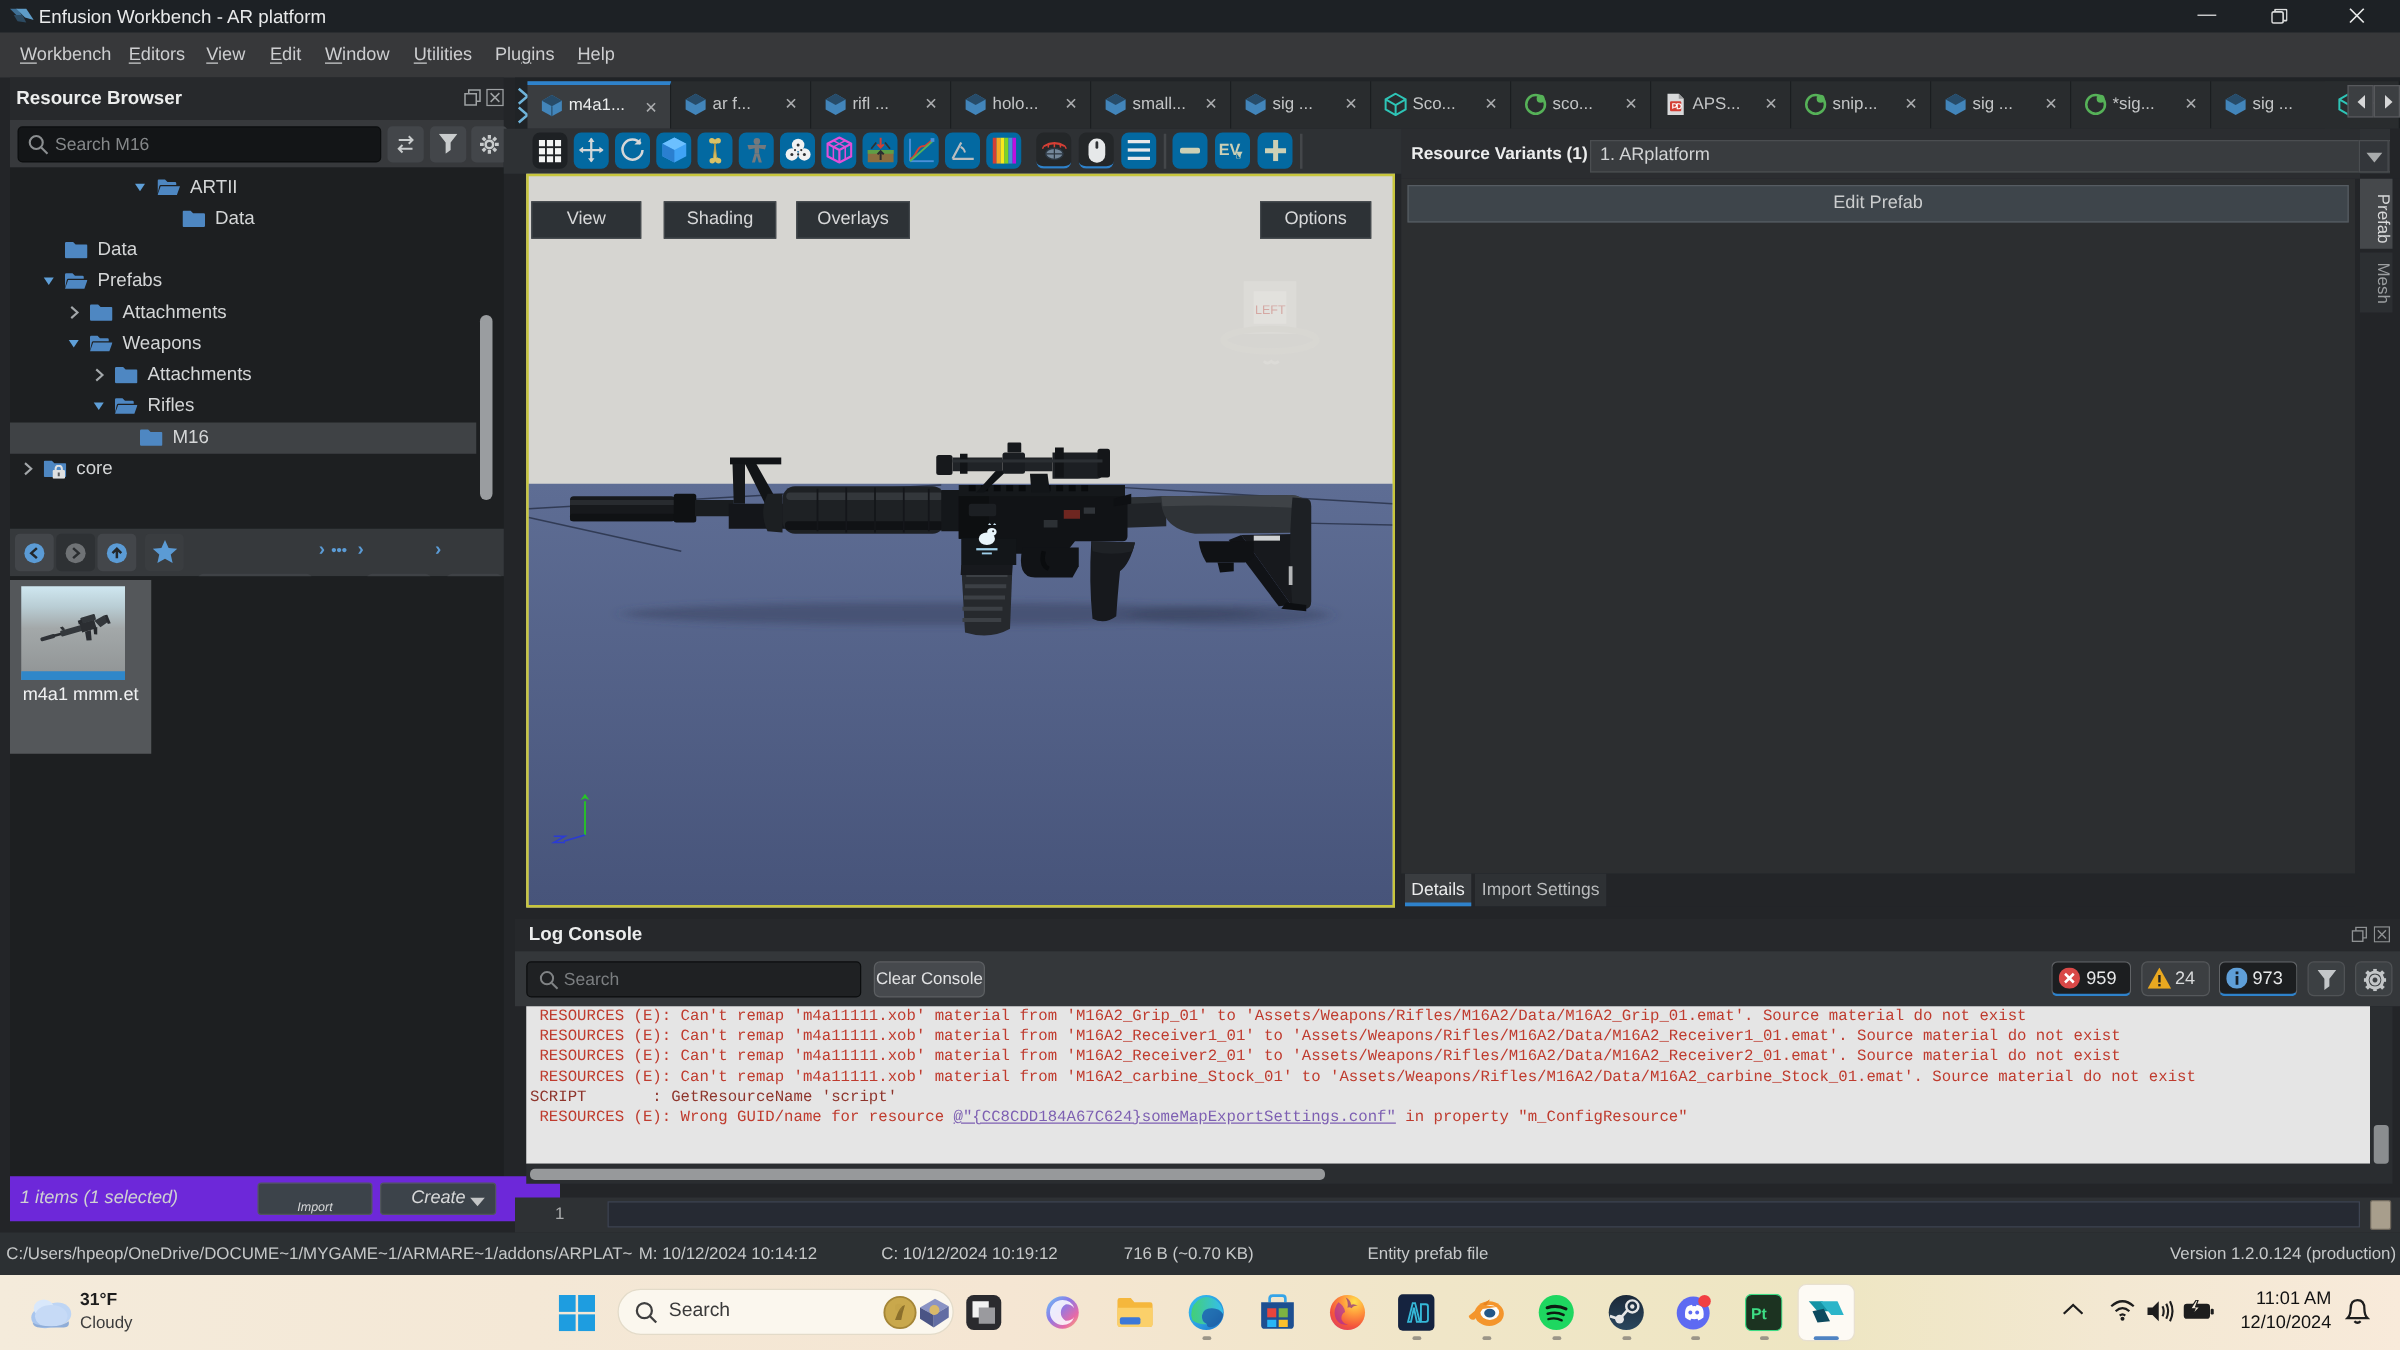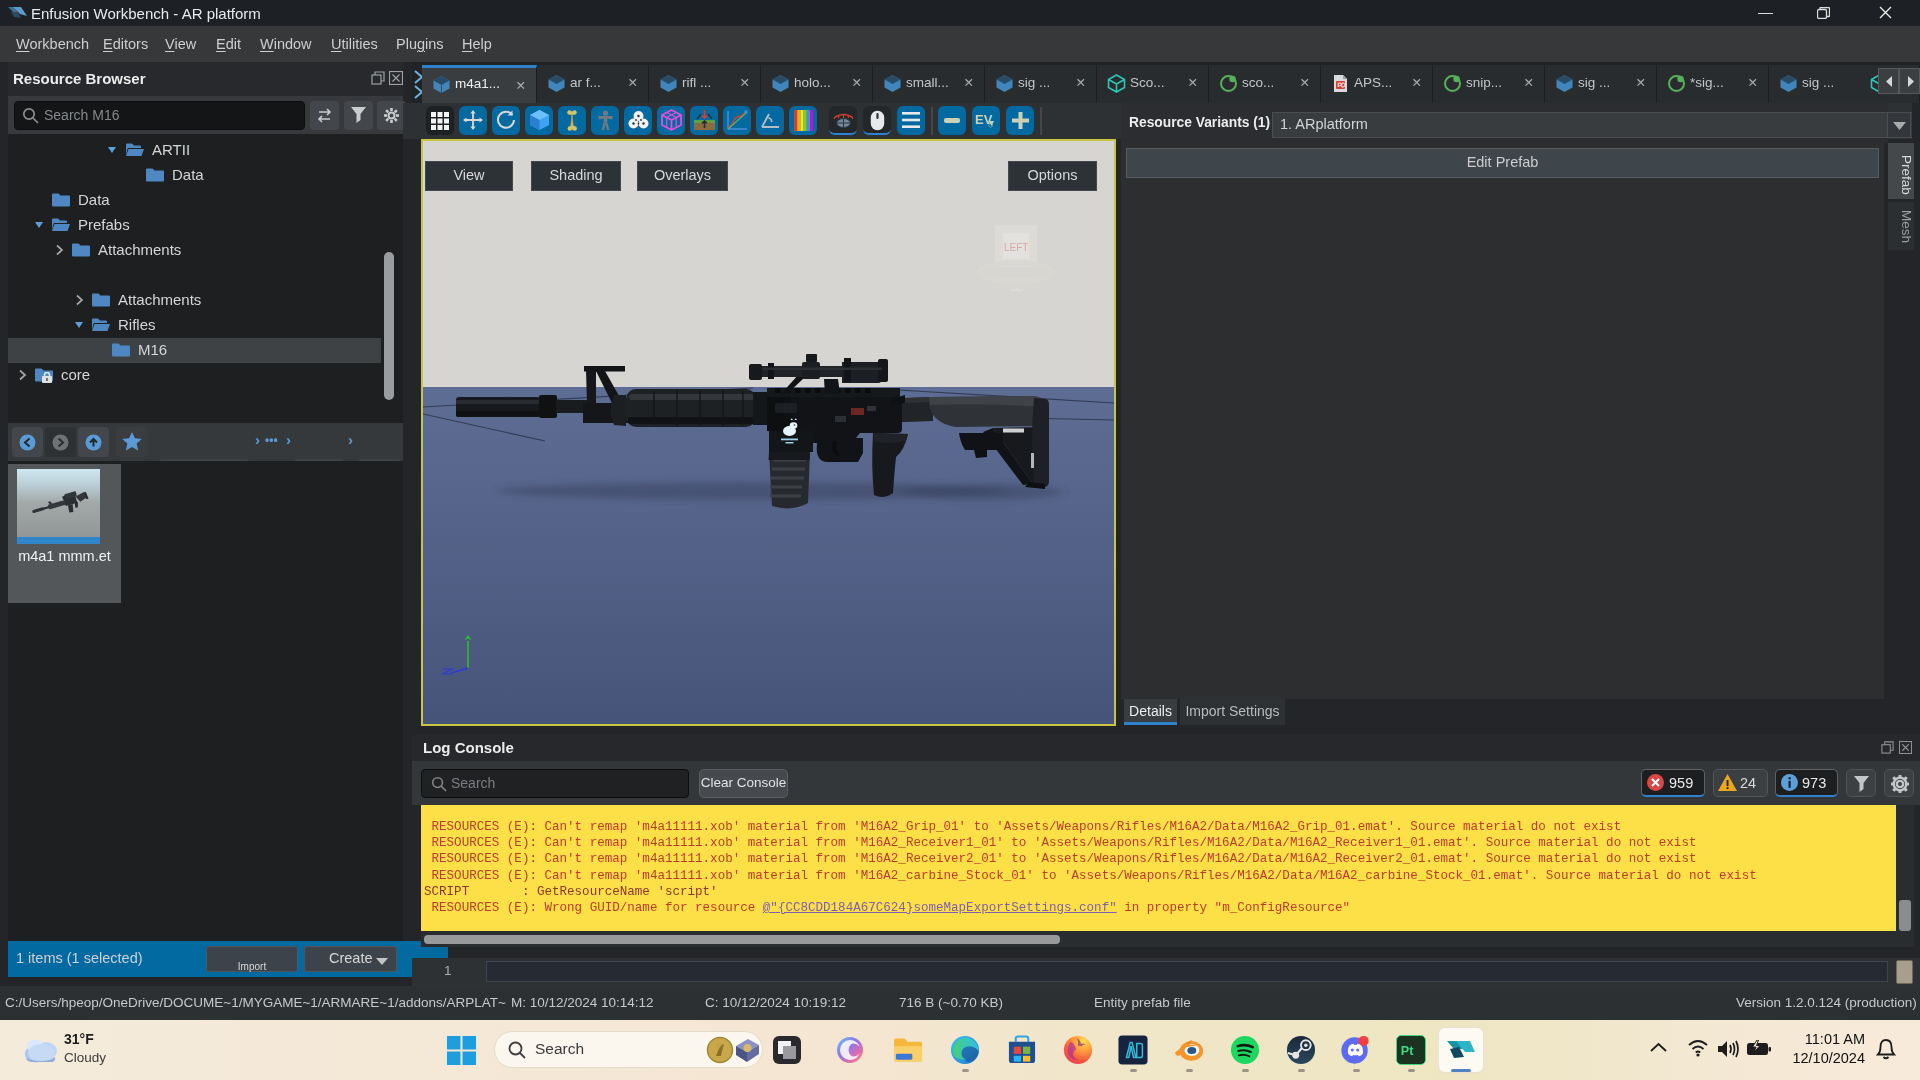--- a/index.html
+++ b/index.html
@@ -12,21 +12,21 @@
   #menubar { left:0; top:26px; width:1920px; height:36px; background:#37383a; }
   .menuitem { position:absolute; top:10px; font-size:14.5px; color:#cdced0; }
   .menuitem u { text-decoration-thickness:1px; text-underline-offset:2px; }
   
   #lp-header { left:8px; top:62px; width:395px; height:34px; background:#27292c; }
   #lp-header .t { position:absolute; left:5px; top:8px; font-weight:bold; font-size:15px; color:#eceded; }
   #lp-search { left:8px; top:96px; width:395px; height:38px; background:#37393c; }
   #lp-tree { left:8px; top:134px; width:395px; height:289px; background:#1d1f21; }
   #lp-crumb { left:8px; top:423px; width:395px; height:38px; background:#36393c; }
   #lp-thumbs { left:8px; top:461px; width:395px; height:480px; background:#1d1f21; }
-  #lp-bottom { left:8px; top:941px; width:440px; height:36px; background:#0369a1; }
+  #lp-bottom { left:8px; top:941px; width:440px; height:36px; background:#6d28d9;font-style:italic; }
   .srch-input { position:absolute; background:#131517; border:1px solid #0b0d0e; border-radius:4px; }
   .srch-ph { position:absolute; color:#85888a; font-size:14px; }
   .sq-btn { position:absolute; background:#43464a; border-radius:4px; }
   .treerow { position:absolute; left:0; width:373px; height:25px; font-size:15px; color:#d4d6d7; }
   .treerow .lbl { position:absolute; top:3px; }
   .folder { position:absolute; top:5px; width:18px; height:14px; }
   .exp { position:absolute; top:6px; width:12px; height:12px; }
   .crumb-pill { position:absolute; top:4px; height:29px; background:#3f4246; border-radius:5px;
      color:#e9eaeb; font-weight:bold; font-size:15px; text-align:center;margin-top:32px; }
   .crumb-sep { position:absolute; top:8px; color:#5b9bd5; font-weight:bold; font-size:15px; }
@@ -48,22 +48,22 @@
   #viewport { left:421px; top:139px; width:695px; height:587px; border:2px solid #c8c63c; background:#d6d5d1; }
   .vp-btn { position:absolute; background:#2d3236; border:1px solid #43484c; color:#d7d8d9;
      font-size:14.5px; text-align:center; padding-top:5px; height:30px; }
   
   #rv-row { left:1121px; top:103px; width:767px; height:40px; background:#2b2d30; }
   #rp-main { left:1121px; top:143px; width:763px; height:556px; background:#2c2e30; }
   #rp-tabs { left:1121px; top:699px; width:763px; height:26px; background:#232528; }
   
   #log-header { left:412px; top:735px; width:1508px; height:26px; background:#26282b; }
   #log-ctrls { left:412px; top:761px; width:1508px; height:44px; background:#34373a; }
-  #log-area { left:421px; top:805px; width:1475px; height:126px; background:#fde047;
-     font-family:"Liberation Mono", monospace; font-size:12.55px; color:#bf3b2e; overflow:hidden; padding-top:14px; padding-left:3px; }
+  #log-area { left:421px; top:805px; width:1475px; height:126px; background:#e5e5e5;
+     font-family:"Liberation Mono", monospace; font-size:12.55px; color:#bf3b2e; overflow:hidden; padding-top:0; padding-left:3px; }
   #log-area div { height:16.2px; line-height:16.2px; white-space:pre; }
   
   #statusbar { left:0; top:986px; width:1920px; height:34px; background:#2c3033; color:#c6c8c9; font-size:13.5px; }
   #statusbar span { position:absolute; top:9px; }
   
   #taskbar { left:0; top:1020px; width:1920px; height:60px;
      background:linear-gradient(90deg,#f4ebdb 0%,#f4e8d6 22%,#f5e6d3 42%,#f0e6c8 60%,#eee6c2 76%,#f3e8d2 88%,#f8eada 100%); }
   .tb-ico { position:absolute; top:15px; width:30px; height:30px; }
   .rundash { position:absolute; top:49px; width:7px; height:3px; background:#9b9588; border-radius:2px; }
 </style>
@@ -171,20 +171,29 @@
   </div>
   <div class="treerow" style="top:104px">
     <svg class="exp" style="left:45px">
         <path d="M4 1.5 L9 6 L4 10.5" fill="none" stroke="#a3a7aa" stroke-width="1.7"></path>
       </svg>
     <svg class="folder" style="left:64px" viewBox="0 0 18 14">
         <path d="M0 12.5 V1.5 Q0 0.5 1 0.5 H6.5 L8.5 2.5 H17 Q18 2.5 18 3.5 V12.5 Q18 13.5 17 13.5 H1 Q0 13.5 0 12.5 Z" fill="#4e87c2"></path>
       </svg>
     <span class="lbl" style="left:90px">Attachments</span>
   </div>
+  <div class="treerow" style="top:129px">
+    <svg class="exp" style="left:45px">
+        <path d="M2 3 L10 3 L6 9 Z" fill="#5f9fd8"></path>
+      </svg>
+    <svg class="folder" style="left:64px" viewBox="0 0 18 14">
+        <path d="M0 13 L2.5 6 H18 L15.5 13 Z M0 12 V1.5 Q0 0.5 1 0.5 H6 L8 2.5 H14 Q15 2.5 15 3.5 V5 H2.5 Q1.8 5 1.5 5.8 Z" fill="#4e87c2"></path>
+      </svg>
+    <span class="lbl" style="left:90px">Weapons</span>
+  </div>
   <div class="treerow" style="top:154px">
     <svg class="exp" style="left:65px">
         <path d="M4 1.5 L9 6 L4 10.5" fill="none" stroke="#a3a7aa" stroke-width="1.7"></path>
       </svg>
     <svg class="folder" style="left:84px" viewBox="0 0 18 14">
         <path d="M0 12.5 V1.5 Q0 0.5 1 0.5 H6.5 L8.5 2.5 H17 Q18 2.5 18 3.5 V12.5 Q18 13.5 17 13.5 H1 Q0 13.5 0 12.5 Z" fill="#4e87c2"></path>
       </svg>
     <span class="lbl" style="left:110px">Attachments</span>
   </div>
   <div class="treerow" style="top:179px">

